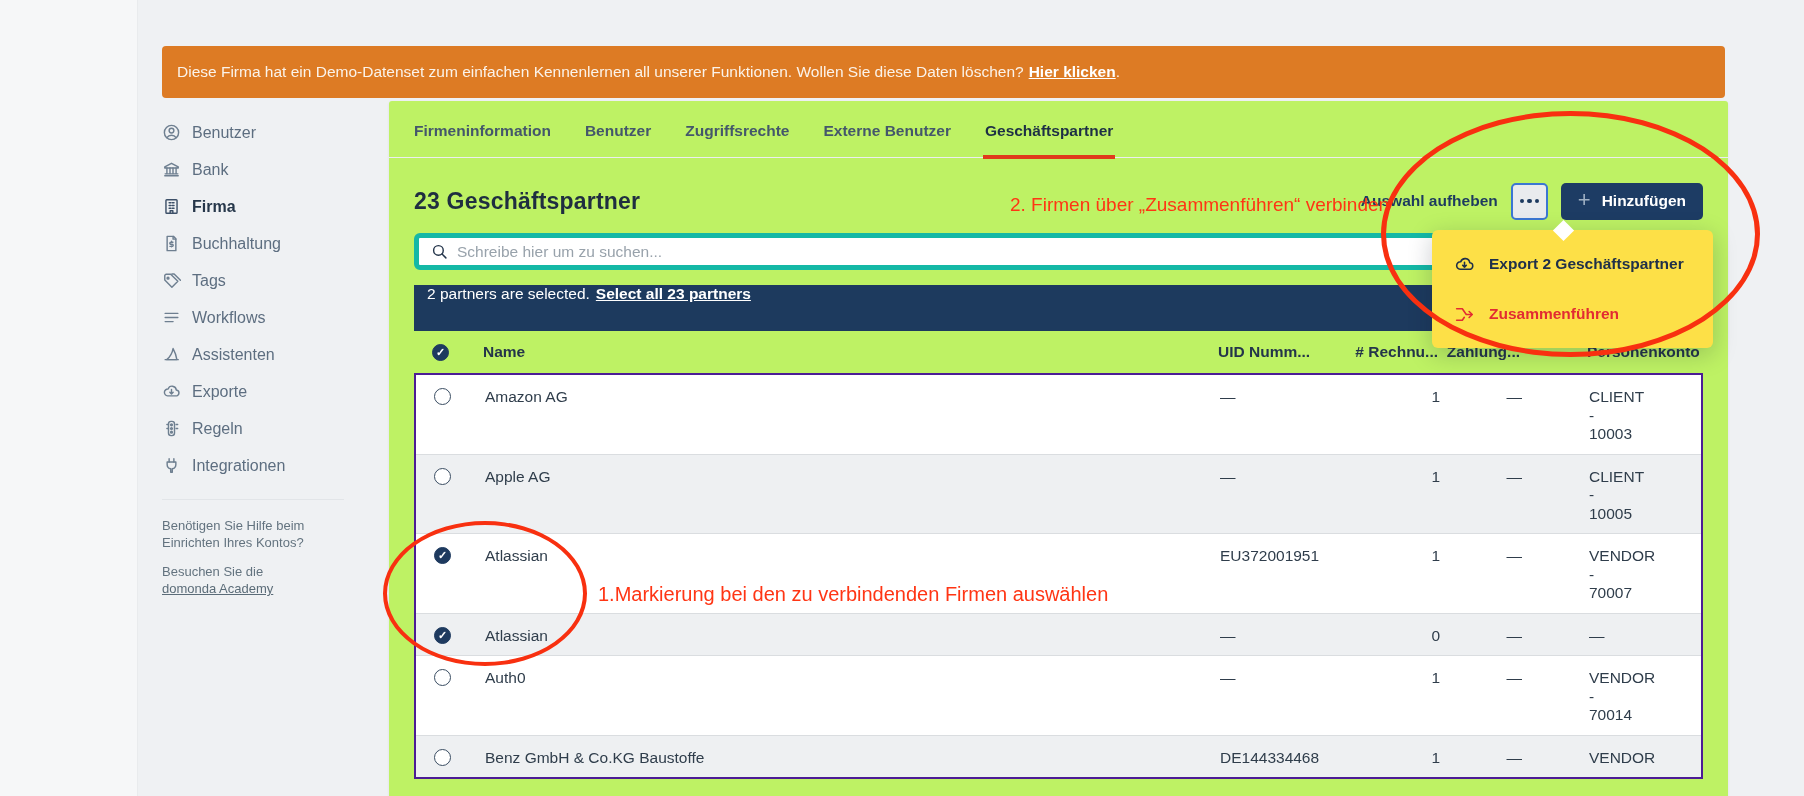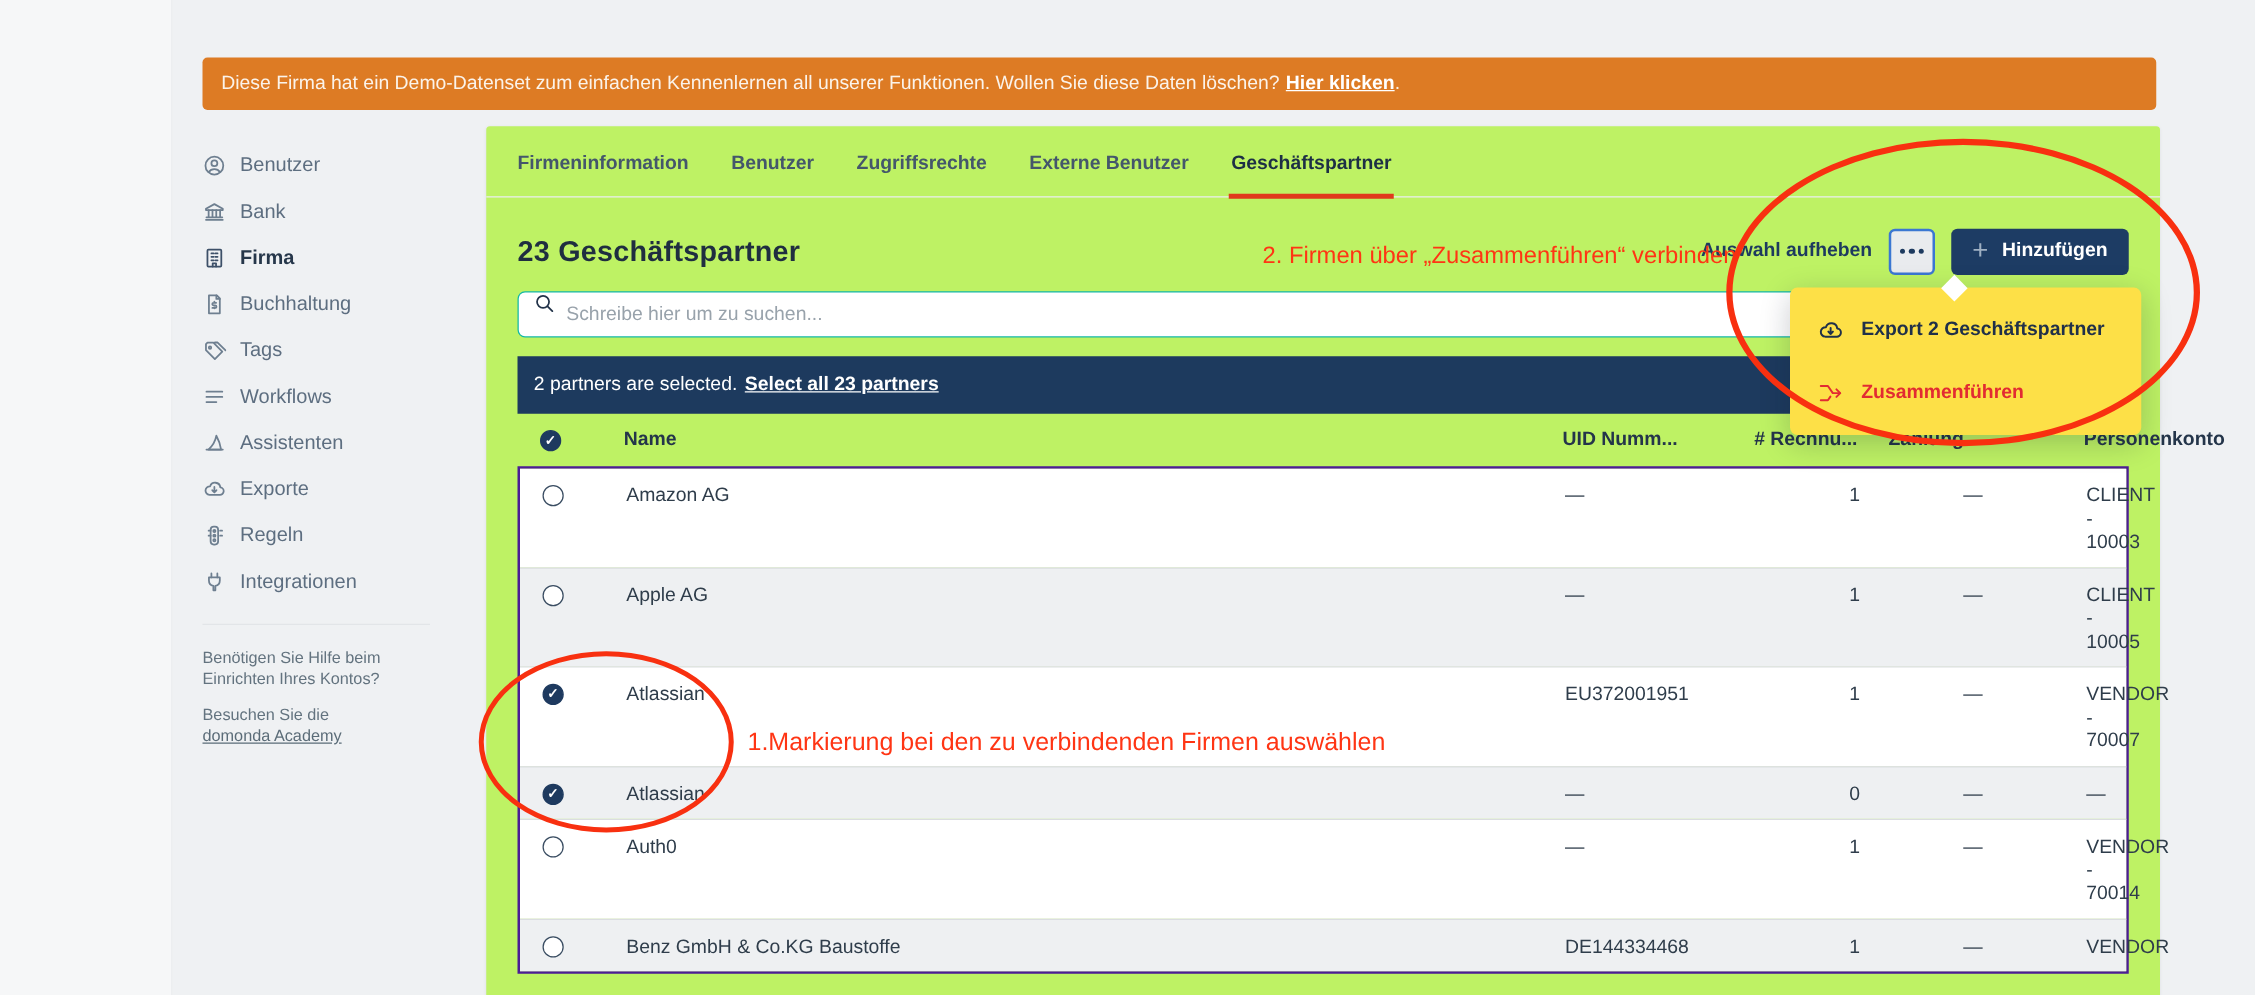--- a/index.html
+++ b/index.html
@@ -1,21 +1,21 @@
 <!DOCTYPE html>
 <html><head>
 <meta charset="utf-8">
 <style>
   * { box-sizing: border-box; margin: 0; padding: 0; }
   body { background:#e8eaec; font-family:"Liberation Sans", sans-serif; }
   .stage{position:relative;width:1804px;height:796px;background:#eff1f3;overflow:hidden;}
   .left-strip{position:absolute;left:0;top:0;width:138px;height:796px;background:#f6f7f8;border-right:1px solid #e9ebed;}
 
   
-  .banner{position:absolute;left:162px;top:46px;width:1563px;height:42px;background:#dd7b24;border-radius:4px;
+  .banner{position:absolute;left:162px;top:46px;width:1563px;height:52px;background:#dd7b24;border-radius:4px;
     color:#fbf3ea;display:flex;align-items:center;padding:0 15px;font-size:15.5px;}
   .banner a{color:#ffffff;font-weight:700;text-decoration:underline;cursor:pointer;margin-left:5px;}
 
   
   .sidebar{position:absolute;left:162px;top:114px;width:205px;}
   .side-item{display:flex;align-items:center;gap:11px;height:37px;color:#5d6e80;font-size:16px;font-weight:500;cursor:pointer;}
   .side-item .sicon{width:19px;height:19px;display:flex;align-items:center;justify-content:center;color:#6e7f90;flex:0 0 19px;}
   .side-item.active{color:#26374a;font-weight:700;}
   .side-item.active .sicon{color:#3d5068;}
   .sicon svg{width:19px;height:19px;stroke:currentColor;fill:none;stroke-width:1.8;stroke-linecap:round;stroke-linejoin:round;}
@@ -36,31 +36,31 @@
   .title-row h1{font-size:23px;font-weight:800;color:#1f2e40;letter-spacing:.2px;}
   .actions{margin-left:auto;display:flex;align-items:center;gap:13px;}
   .clear-btn{font-size:15.5px;font-weight:700;color:#1d3a5f;cursor:pointer;white-space:nowrap;}
   .more-btn{width:37px;height:37px;background:#e9ebee;border:2px solid #3b77d2;border-radius:5px;cursor:pointer;
     display:flex;align-items:center;justify-content:center;gap:3px;}
   .more-btn i{width:4.5px;height:4.5px;border-radius:50%;background:#1d3a5f;}
   .add-btn{height:37px;background:#1d3c64;border:0;border-radius:5px;color:#fff;font-weight:700;font-size:15.5px;
     display:flex;align-items:center;gap:11px;padding:0 17px;cursor:pointer;font-family:inherit;}
   .add-btn .plus{color:#9fb0c3;font-size:22px;font-weight:400;line-height:1;margin-top:-2px;}
 
-  .search-row{margin:13px 25px 0;height:37px;border:1px solid #14b8a6;border-radius:6px;display:flex;
+  .search-row{margin:13px 25px 0;height:37px;border:5px solid #14b8a6;border-radius:6px;display:flex;align-items:center;
     padding:0 12px;background:#fff;gap:9px;}
   .search-row svg{width:17px;height:17px;stroke:#223349;fill:none;stroke-width:2;stroke-linecap:round;flex:0 0 17px;}
   .search-row input{border:0;outline:0;flex:1;font-size:15.5px;color:#33414e;font-family:inherit;background:transparent;}
   .search-row input::placeholder{color:#98a2ab;}
 
-  .selbar{margin:15px 25px 0;height:46px;background:#1d3a5e;display:flex;align-items:center;padding:0 13px;
+  .selbar{margin:15px 25px 0;height:46px;background:#1d3a5e;display:flex;align-items:flex-start;padding:0 13px;
     color:#fff;font-size:15.5px;}
   .selbar a{color:#fff;font-weight:700;text-decoration:underline;margin-left:6px;cursor:pointer;}
 
-  .grid{display:grid;grid-template-columns:69px 735px 130px 90px 90px 175px;gap:16px;}
+  .grid{display:grid;grid-template-columns:69px 735px 130px 90px 90px 175px;}
   .thead{margin:0 25px;height:42px;align-items:center;font-weight:700;color:#24354a;font-size:15.5px;}
   .thead .c-check{padding-left:18px;}
   .c-rech,.c-zahl{text-align:right;}
   .c-zahl{padding-right:8px;}
   .c-konto{padding-left:59px;}
   .tbody{margin:0 25px;border:2px solid #4c1d95;}
   .trow{padding:13px 0 10px;font-size:15.5px;color:#2f3d4b;line-height:18.5px;cursor:pointer;background:#fff;}
   .trow + .trow{border-top:1px solid #dadde0;}
   .trow.alt{background:#eef0f2;}
   .trow .c-check{padding-left:18px;}

